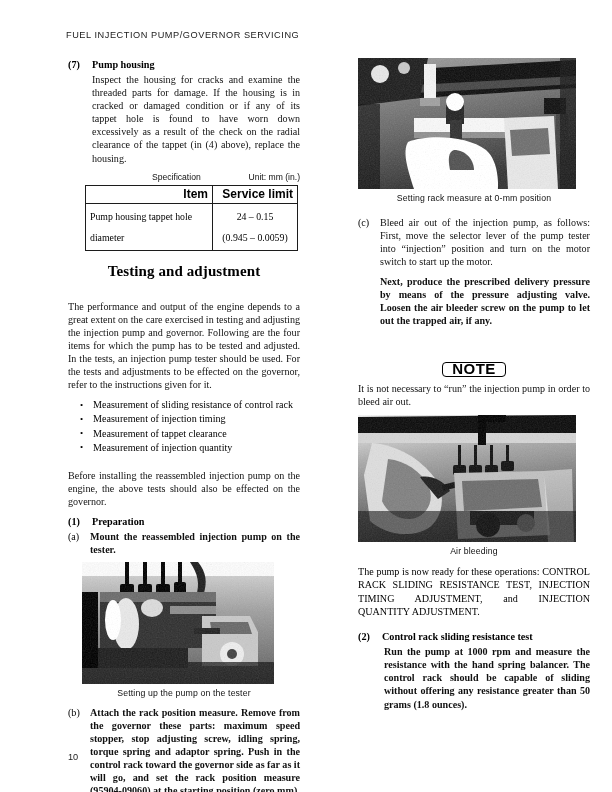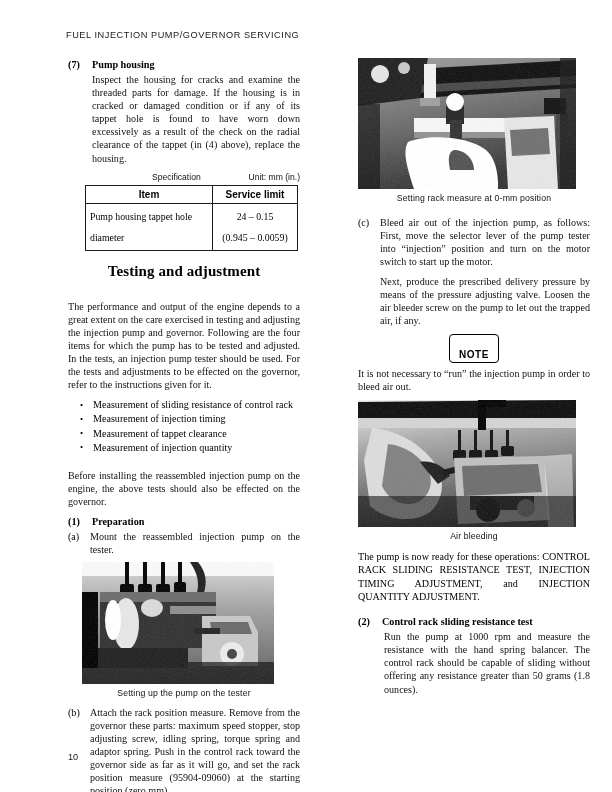--- a/index.html
+++ b/index.html
@@ -47,21 +47,21 @@
   .col-right { left: 358px; }
 
   
   .para {
     font-size: 10.1px;
     line-height: 13.1px;
     text-align: justify;
     margin: 0 0 7px 0;
     color: #111;
   }
-  .para.last { margin-bottom: 0; }
+  .para.last { margin-bottom: 0; font-weight: bold; }
 
   
   .num-item { margin-bottom: 6px; }
   .num-head {
     font-size: 10.2px;
     font-weight: bold;
     line-height: 13px;
     margin: 0 0 2px 0;
     display: flex;
   }
@@ -143,23 +143,23 @@
     width: 212px;
     margin-left: 17px;
     table-layout: fixed;
   }
   table.spec th, table.spec td {
     border: 1px solid #1c1c1c;
     padding: 2px 4px;
   }
   table.spec th {
     font-family: "Liberation Sans", sans-serif;
-    font-size: 10px;
+    font-size: 12px;
     font-weight: bold;
-    text-align: center;
+    text-align: right;
     height: 13px;
     line-height: 11px;
   }
   table.spec td {
     font-size: 9.8px;
     line-height: 21px;
     vertical-align: top;
     height: 26px;
   }
   td.cell-item { text-align: left; padding-left: 5px; }
@@ -185,27 +185,28 @@
   }
 
   
   .note-badge-wrap {
     text-align: center;
     margin: 7px 0 4px 0;
   }
   .note-badge {
     display: inline-block;
     font-family: "Liberation Sans", sans-serif;
-    font-size: 10px;
+    font-size: 15px;
     font-weight: bold;
     letter-spacing: 0.5px;
     border: 1.4px solid #000;
     border-radius: 4px;
-    padding: 14px 9px 2px 9px;
+    padding: 0 9px 2px 9px;
     line-height: 11px;
+    margin-top: 28px;
   }
 
   
   .caps-block {
     font-size: 10.1px;
     line-height: 13.3px;
     text-align: justify;
     margin: 0;
   }
 

